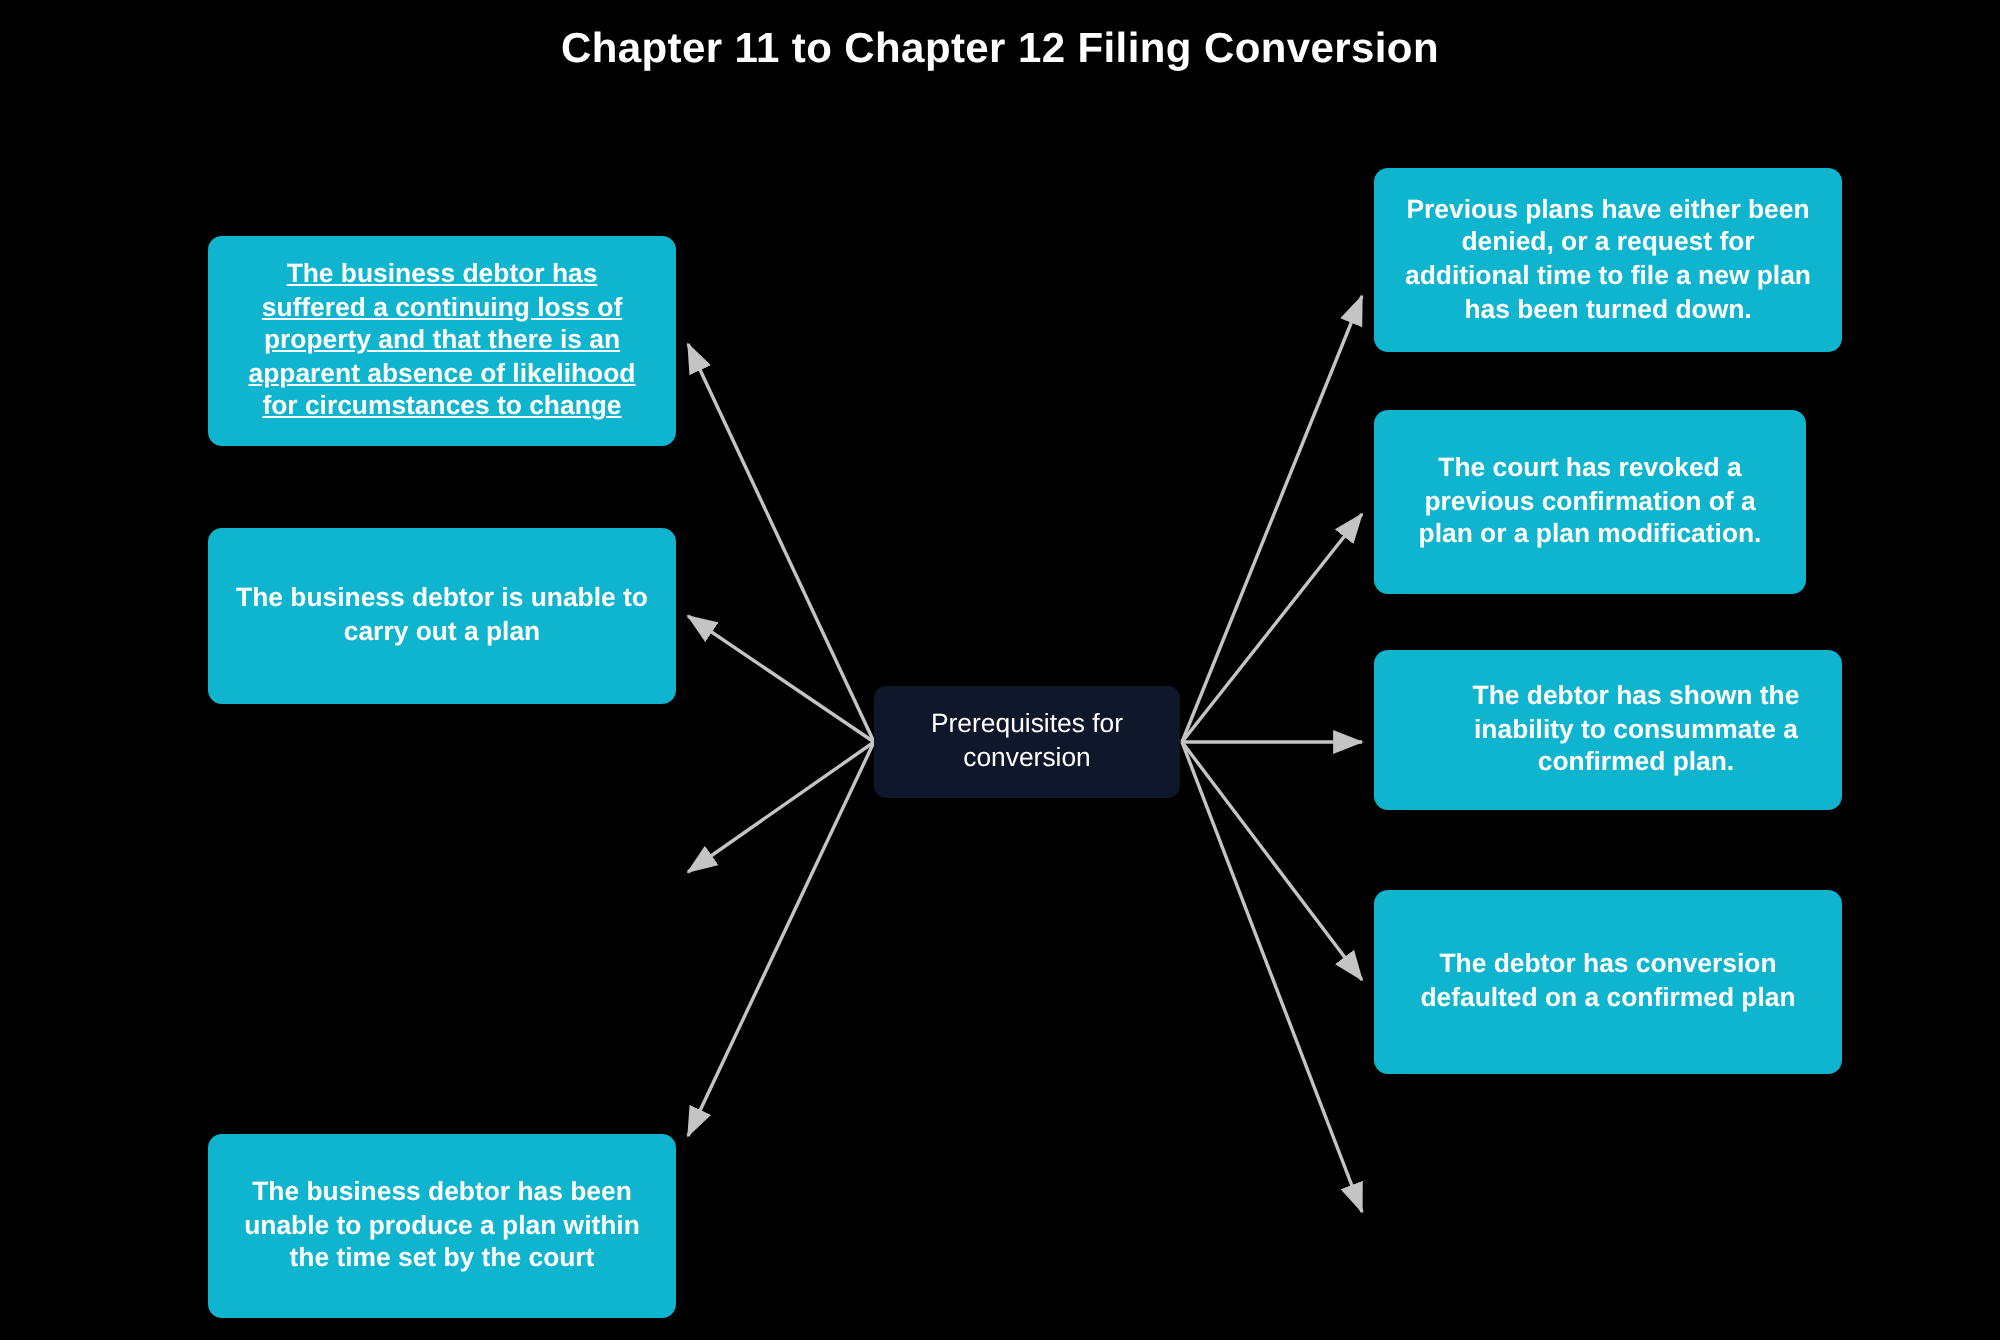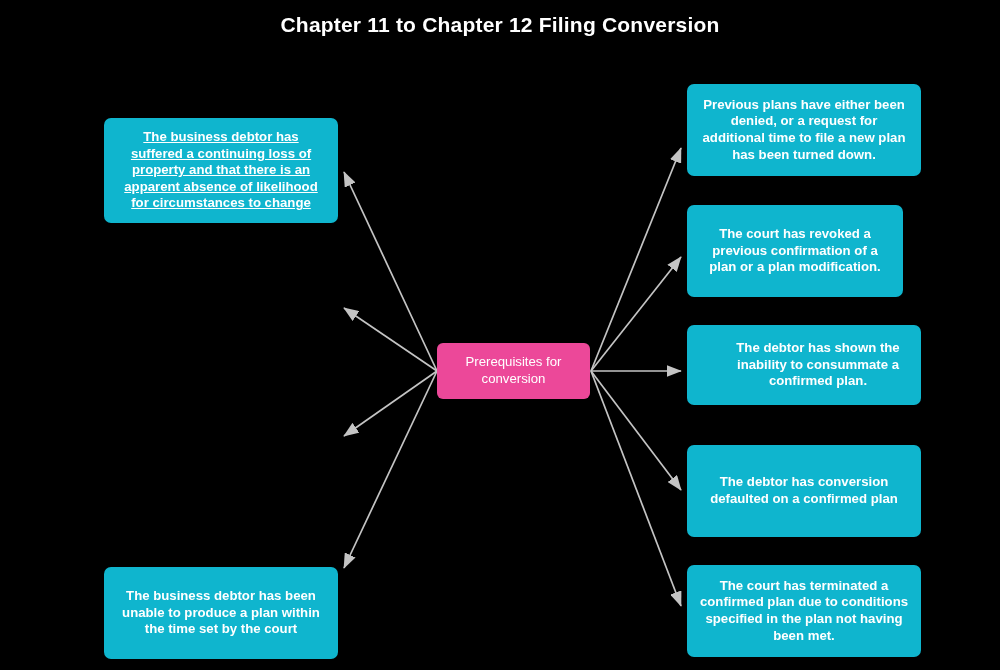--- a/index.html
+++ b/index.html
@@ -44,21 +44,21 @@
     color: #ffffff;
     line-height: 1.26;
     padding: 6px 12px;
   }
   .node-branch {
     background: #0fb5ce;
     font-size: 13.2px;
     font-weight: bold;
   }
   .node-center {
-    background: #ec4899;
+    background: #0f172a;
     font-size: 13.2px;
     font-weight: normal;
     border-radius: 6px;
   }
 </style>
 </head>
 <body>
 
 <div id="canvas">
 
@@ -85,20 +85,23 @@
   </svg>
 
   <div class="node node-center" style="left:437px; top:343px; width:153px; height:56px;">
     <span>Prerequisites for conversion</span>
   </div>
 
   <div class="node node-branch" style="left:104px; top:118px; width:234px; height:105px;text-decoration:underline;">
     <span>The business debtor has suffered a continuing loss of property and that there is an apparent absence of likelihood for circumstances to change</span>
   </div>
 
+  <div class="node node-branch" style="left:104px; top:264px; width:234px; height:88px;">
+    <span>The business debtor is unable to carry out a plan</span>
+  </div>
 
 
   <div class="node node-branch" style="left:104px; top:527px; width:234px; height:92px;margin-top:40px;">
     <span>The business debtor has been unable to produce a plan within the time set by the court</span>
   </div>
 
   <div class="node node-branch" style="left:687px; top:84px; width:234px; height:92px;">
     <span>Previous plans have either been denied, or a request for additional time to file a new plan has been turned down.</span>
   </div>
 
@@ -107,17 +110,14 @@
   </div>
 
   <div class="node node-branch" style="left:687px; top:325px; width:234px; height:80px;padding-left:40px;">
     <span>The debtor has shown the inability to consummate a confirmed plan.</span>
   </div>
 
   <div class="node node-branch" style="left:687px; top:445px; width:234px; height:92px;">
     <span>The debtor has conversion defaulted on a confirmed plan</span>
   </div>
 
-  <div class="node node-branch" style="left:687px; top:565px; width:234px; height:92px;">
-    <span>The court has terminated a confirmed plan due to conditions specified in the plan not having been met.</span>
-  </div>
 
 </div>
 
 </body></html>

